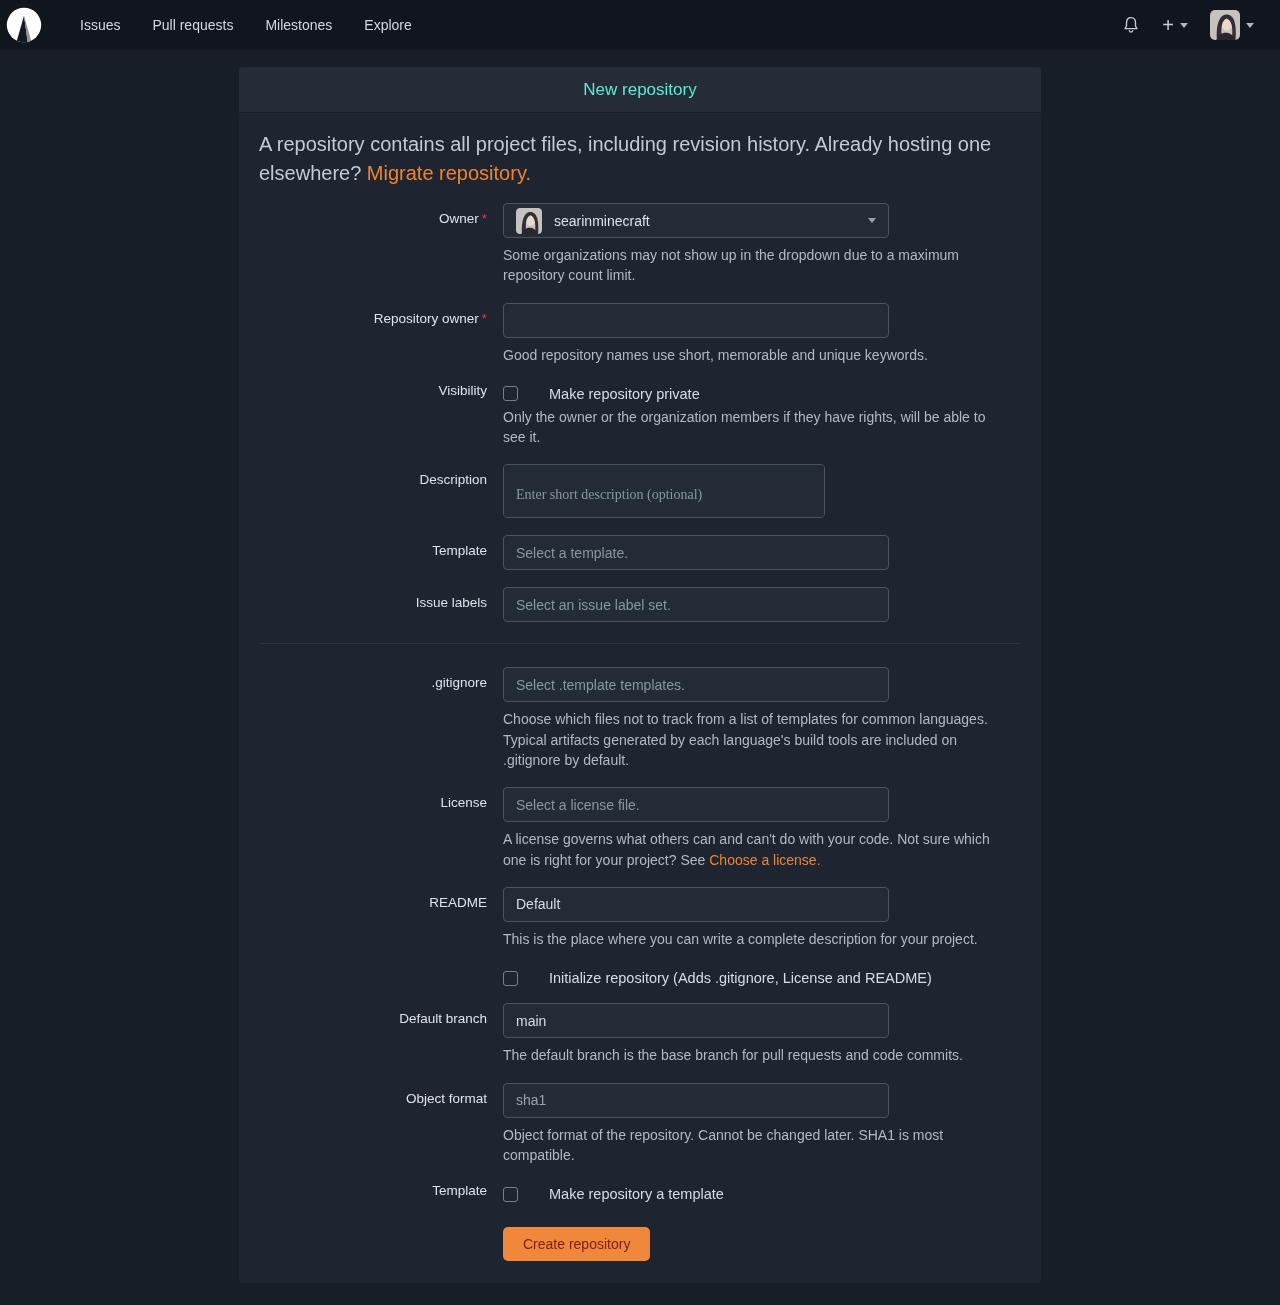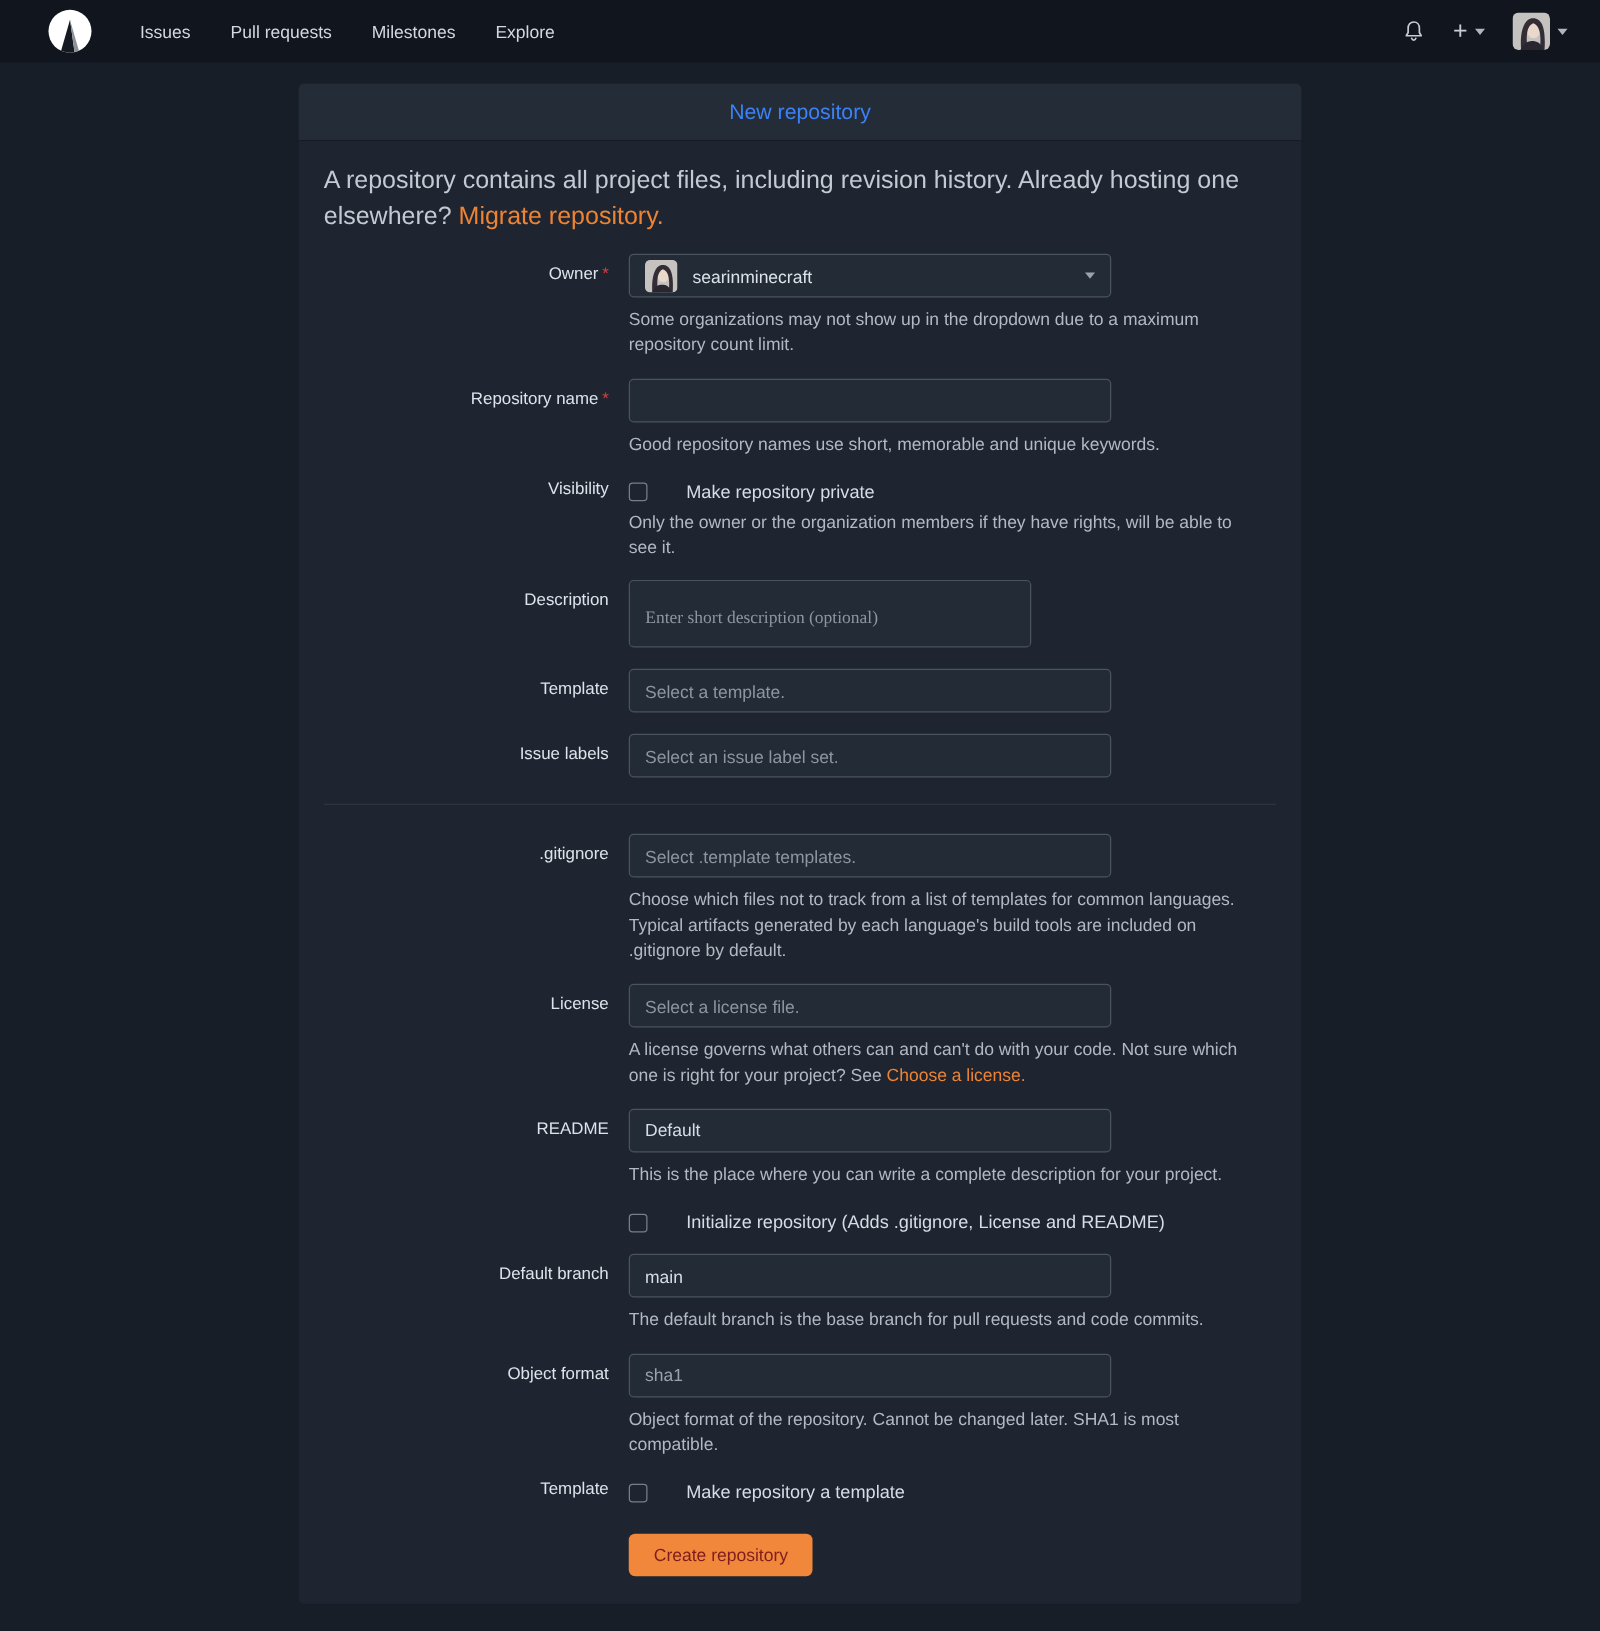--- a/index.html
+++ b/index.html
@@ -11,21 +11,21 @@
     font-size:14px;
     color:#d6dde6;
   }
 
   
   .navbar {
     height:50px;
     background:#11161e;
     display:flex;
     align-items:center;
-    padding:0 26px 0 38px;
+    padding:0 26px 0 6px;
   }
   .logo { width:36px; height:36px; display:block; cursor:pointer; }
   .nav-items { display:flex; align-items:center; margin-left:28px; gap:12px; }
   .nav-item {
     color:#d3d9e0;
     font-size:14px;
     padding:8px 10px;
     border-radius:4px;
     cursor:pointer;
   }
@@ -50,21 +50,21 @@
   }
   .card-header {
     height:46px;
     background:#242c38;
     border-radius:4px 4px 0 0;
     display:flex;
     align-items:center;
     justify-content:center;
     font-size:17px;
     font-weight:500;
-    color:#3b82f6;
+    color:#5eead4;
     border-bottom:1px solid #161c25;
   }
   .card-body { padding:15px 20px 22px; }
   .intro { font-size:20px; color:#c3cad3; margin:2px 0 15px; line-height:1.45; }
   .link-orange { color:#ee8433; text-decoration:none; cursor:pointer; }
 
   
   .form-row { display:flex; margin-bottom:17px; }
   .row-label {
     width:244px; flex:none;
@@ -201,21 +201,21 @@
             <path d="M5 24 C7 19.4 10 18.2 12.5 18.2 C15.5 18.2 18.5 19.4 19.5 24 Z" fill="#2a2630"></path>
           </svg>
           <span class="owner-name">searinminecraft</span>
           <span class="caret"></span>
         </div>
         <div class="help">Some organizations may not show up in the dropdown due to a maximum repository count limit.</div>
       </div>
     </div>
 
     <div class="form-row">
-      <div class="row-label"><span>Repository name</span><span class="required">*</span></div>
+      <div class="row-label"><span>Repository owner</span><span class="required">*</span></div>
       <div class="row-main">
         <input class="control" type="text" value="" style="">
         <div class="help">Good repository names use short, memorable and unique keywords.</div>
       </div>
     </div>
 
     <div class="form-row">
       <div class="row-label cb-align"><span>Visibility</span></div>
       <div class="row-main">
         <div class="cb-line">

